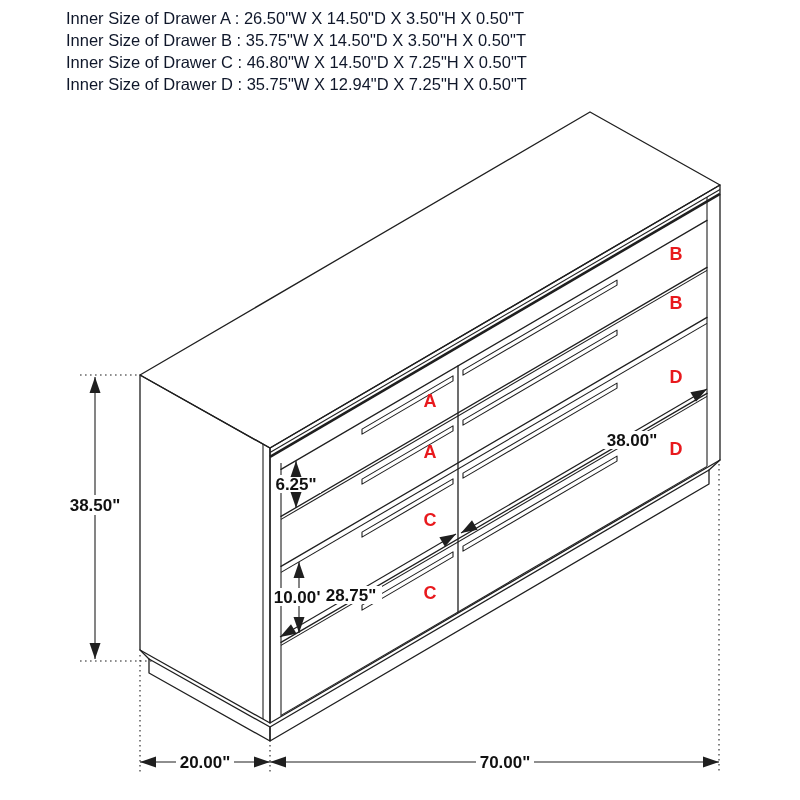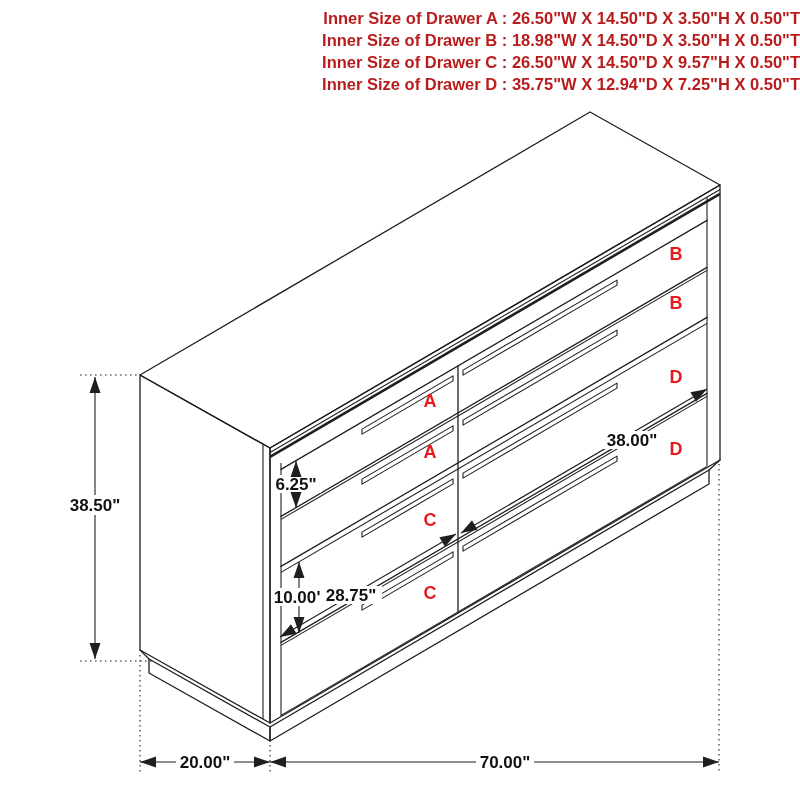--- a/index.html
+++ b/index.html
@@ -1,41 +1,41 @@
 <!DOCTYPE html>
 <html><head>
 <meta charset="utf-8">
 <style>
   html,body{margin:0;padding:0;background:#ffffff;}
   #page{position:relative;width:800px;height:800px;background:#ffffff;overflow:hidden;
         font-family:"Liberation Sans",sans-serif;}
-  #header{position:absolute;top:7px;left:66px;right:0;text-align:right;
-          font-weight:bold;font-size:16.5px;line-height:22px;color:#b91c1c;}
+  #header{position:absolute;top:7px;left:66px;right:0;text-align:left;
+          font-weight:normal;font-size:16.5px;line-height:22px;color:#0f172a;}
   #header div{white-space:nowrap;}
   svg{position:absolute;top:0;left:0;}
   .ln{stroke:#1f1f1f;fill:none;stroke-width:1.3;stroke-linejoin:round;stroke-linecap:round;}
   .ln2{stroke:#1f1f1f;fill:none;stroke-width:1.1;stroke-linejoin:round;}
   .thick{stroke:#1f1f1f;fill:none;stroke-width:2.6;}
   .dot{stroke:#1f1f1f;fill:none;stroke-width:1.1;stroke-dasharray:1.6 3.4;}
   .arr{fill:#1f1f1f;stroke:none;}
   .bg{fill:#ffffff;stroke:none;}
   .dimtxt{font-family:"Liberation Sans",sans-serif;font-weight:bold;font-size:17px;
           fill:#111;text-anchor:middle;}
   .redlbl{font-family:"Liberation Sans",sans-serif;font-weight:bold;font-size:18px;
           text-anchor:middle;fill:#e8191d;}
 </style>
 </head>
 <body>
 
 <div id="page">
 
   <div id="header">
     <div>Inner Size of Drawer A : 26.50"W X 14.50"D X 3.50"H X 0.50"T</div>
-    <div>Inner Size of Drawer B : 18.98"W X 14.50"D X 3.50"H X 0.50"T</div>
-    <div>Inner Size of Drawer C : 26.50"W X 14.50"D X 9.57"H X 0.50"T</div>
+    <div>Inner Size of Drawer B : 35.75"W X 14.50"D X 3.50"H X 0.50"T</div>
+    <div>Inner Size of Drawer C : 46.80"W X 14.50"D X 7.25"H X 0.50"T</div>
     <div>Inner Size of Drawer D : 35.75"W X 12.94"D X 7.25"H X 0.50"T</div>
   </div>
 
   <svg width="800" height="800" viewBox="0 0 800 800">
 
     <g>
       <polygon class="ln" points="140,375 590,112 720,185 270,448"></polygon>
       <line class="ln2" x1="270" y1="452.5" x2="720" y2="189.5"></line>
       <line class="thick" x1="270" y1="456.8" x2="720" y2="193.8"></line>
     </g>

